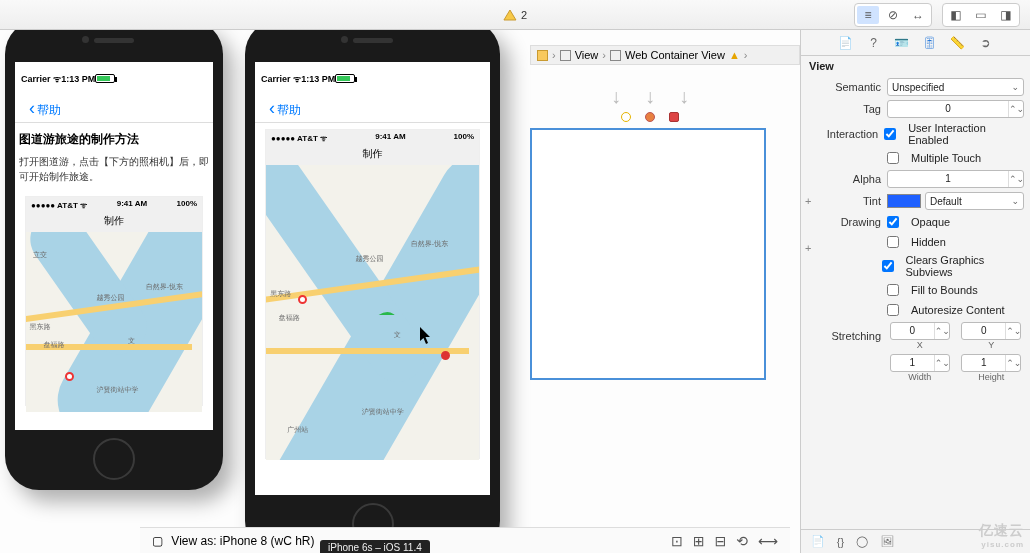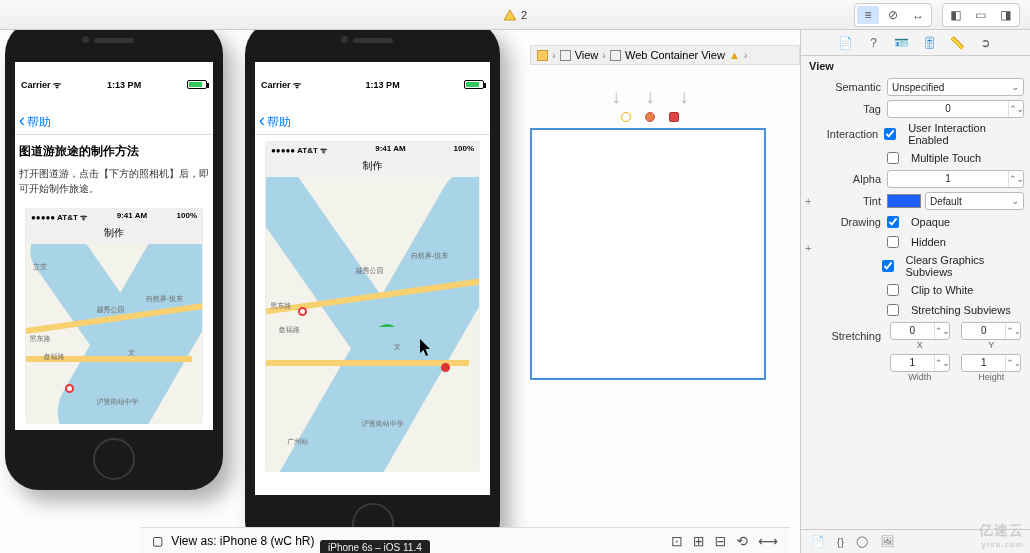--- a/index.html
+++ b/index.html
@@ -18,25 +18,25 @@
 
 .phone { position: absolute; background: #1a1a1a; border-radius: 34px; box-shadow: 10px 12px 20px rgba(0,0,0,0.3); }
 .phone .speaker { position: absolute; top: 18px; left: 50%; transform: translateX(-50%); width: 40px; height: 5px; background: #333; border-radius: 3px; }
 .phone .camera  { position: absolute; top: 16px; left: calc(50% - 32px); width: 7px; height: 7px; background: #333; border-radius: 50%; }
 .phone .home    { position: absolute; bottom: 10px; left: 50%; transform: translateX(-50%); width: 42px; height: 42px; border: 2px solid #3a3a3a; border-radius: 50%; }
 .phone .screen  { position: absolute; top: 42px; left: 10px; right: 10px; bottom: 60px; background: #fff; overflow: hidden; font-size: 10px; color: #000; }
 
 .phone1 { top: -10px; left: 5px;  width: 218px; height: 470px; }
 .phone2 { top: -10px; left: 245px; width: 255px; height: 535px; }
 
-.status { display: flex; justify-content: space-between; align-items: center; font-size: 9px; padding: 16px 6px; font-weight: 600; }
+.status { display: flex; align-items: center; font-size: 9px; padding: 10px 6px; font-weight: 600; }
 .status .batt { width: 20px; height: 9px; border: 1px solid #000; border-radius: 2px; position: relative; }
 .status .batt::before { content: ''; position: absolute; left: 1px; top: 1px; bottom: 1px; width: 70%; background: #34c759; }
 .status .batt::after { content: ''; position: absolute; right: -3px; top: 2px; width: 2px; height: 5px; background: #000; }
-.nav { height: 28px; border-bottom: 1px solid #ddd; display: flex; align-items: center; padding: 0 4px; color: #007aff; font-size: 12px; }
+.nav { height: 28px; border-bottom: 1px solid #ddd; display: flex; align-items: center; padding: 0 14px; color: #007aff; font-size: 12px; }
 .nav .back::before { content: '‹'; font-size: 18px; margin-right: 2px; }
 
 .article { padding: 8px 4px; }
 .article h3 { font-size: 12px; font-weight: bold; margin-bottom: 6px; }
 .article p  { font-size: 10px; line-height: 1.5; color: #333; }
 
 .shot { margin: 4px 10px; border: 1px solid #eee; position: relative; background: #f0f0f0; }
 .shot .sstatus { display: flex; justify-content: space-between; font-size: 8px; padding: 2px 5px; font-weight: 600; }
 .shot .stitle { text-align: center; font-size: 10px; padding: 2px 0 4px; }
 
@@ -322,28 +322,28 @@
       <span class="lab"></span>
       <label class="chk">
         <input type="checkbox" checked="" style="">
         <span>Clears Graphics Subviews</span>
       </label>
     </div>
   <div class="row">
       <span class="lab"></span>
       <label class="chk">
         <input type="checkbox" style="">
-        <span>Clip to White</span>
+        <span>Fill to Bounds</span>
       </label>
     </div>
   <div class="row">
       <span class="lab"></span>
       <label class="chk">
         <input type="checkbox" style="">
-        <span>Stretching Subviews</span>
+        <span>Autoresize Content</span>
       </label>
     </div>
 
   <div class="row">
     <span class="lab">Stretching</span>
     <div style="flex:1;display:flex;gap:6px">
       <div class="col" style="display:flex;flex-direction:column;align-items:center;flex:1">
         <div class="num-box">
             <span>0</span>
             <span class="st">⌃⌄</span>

